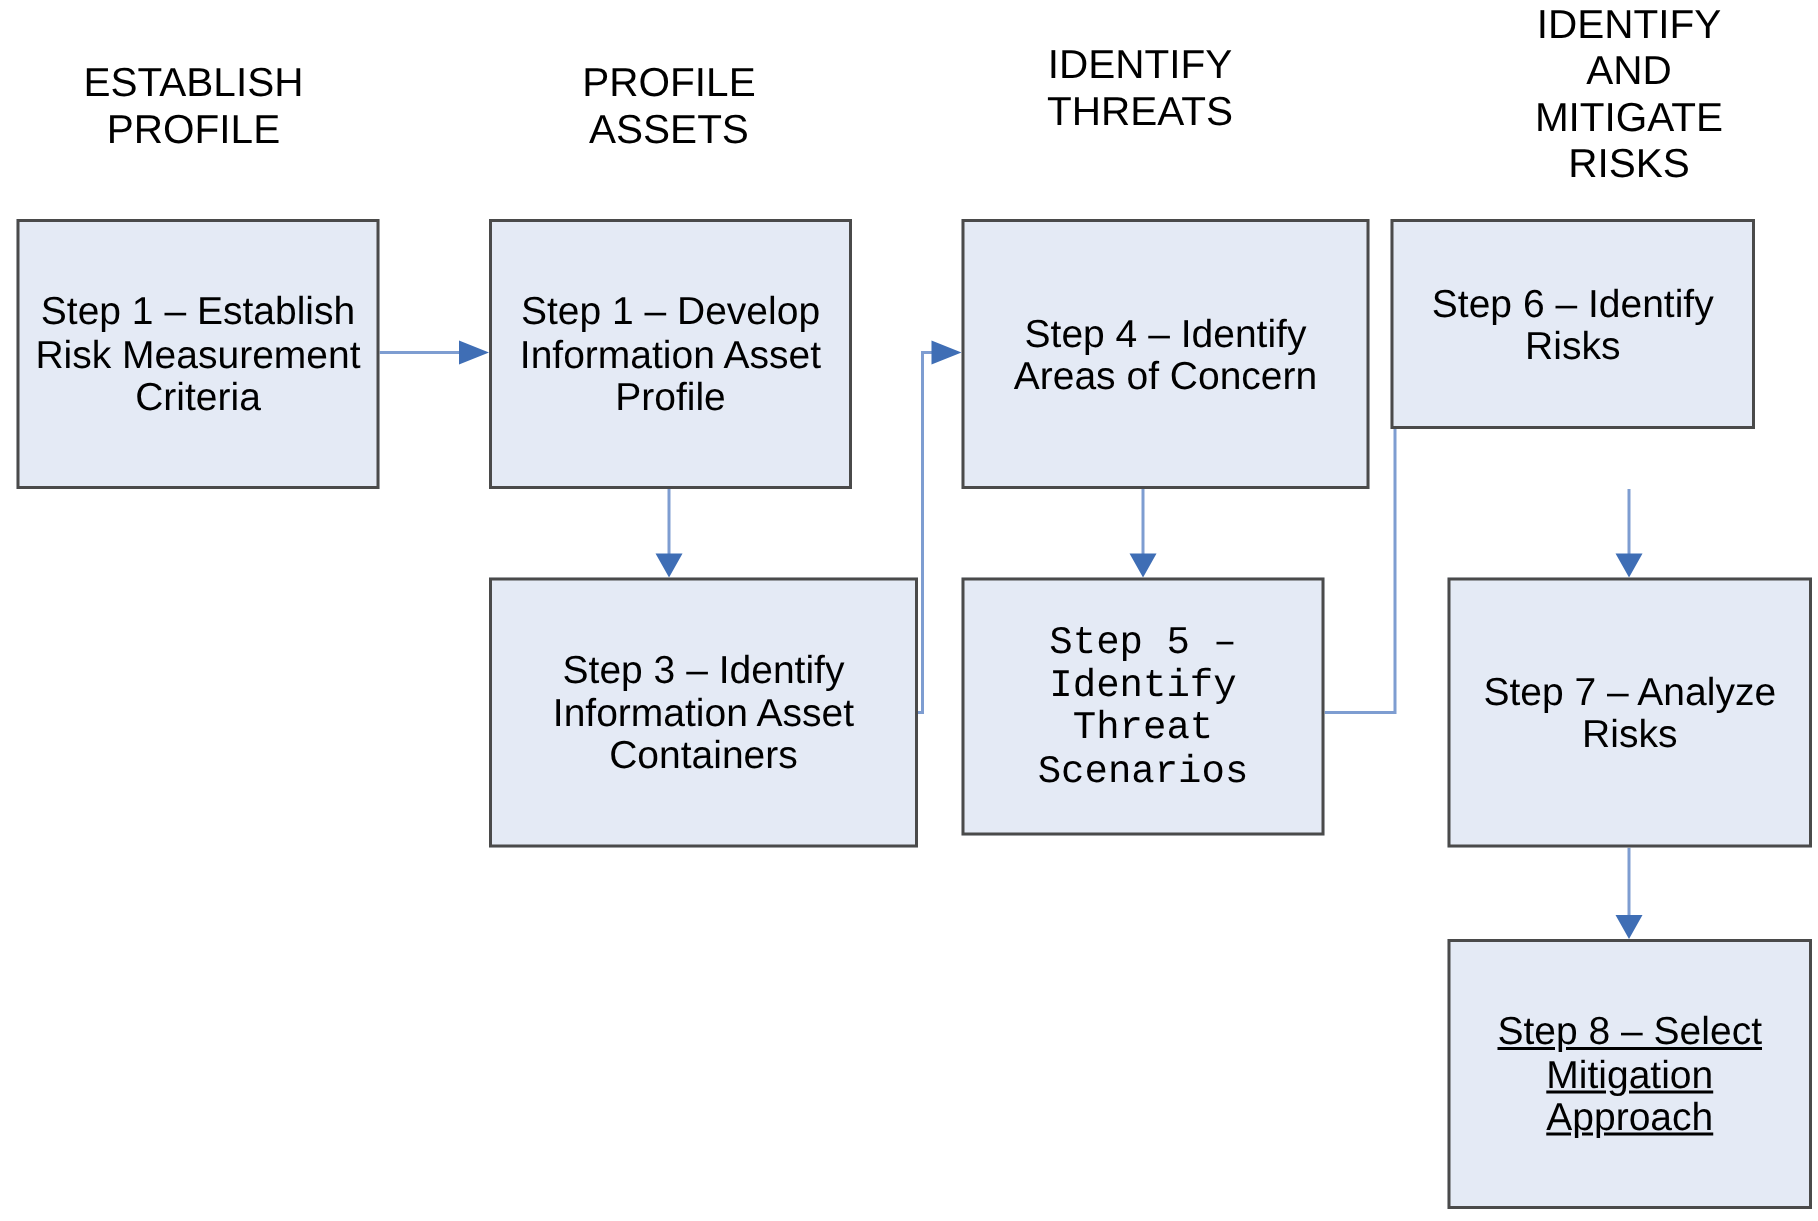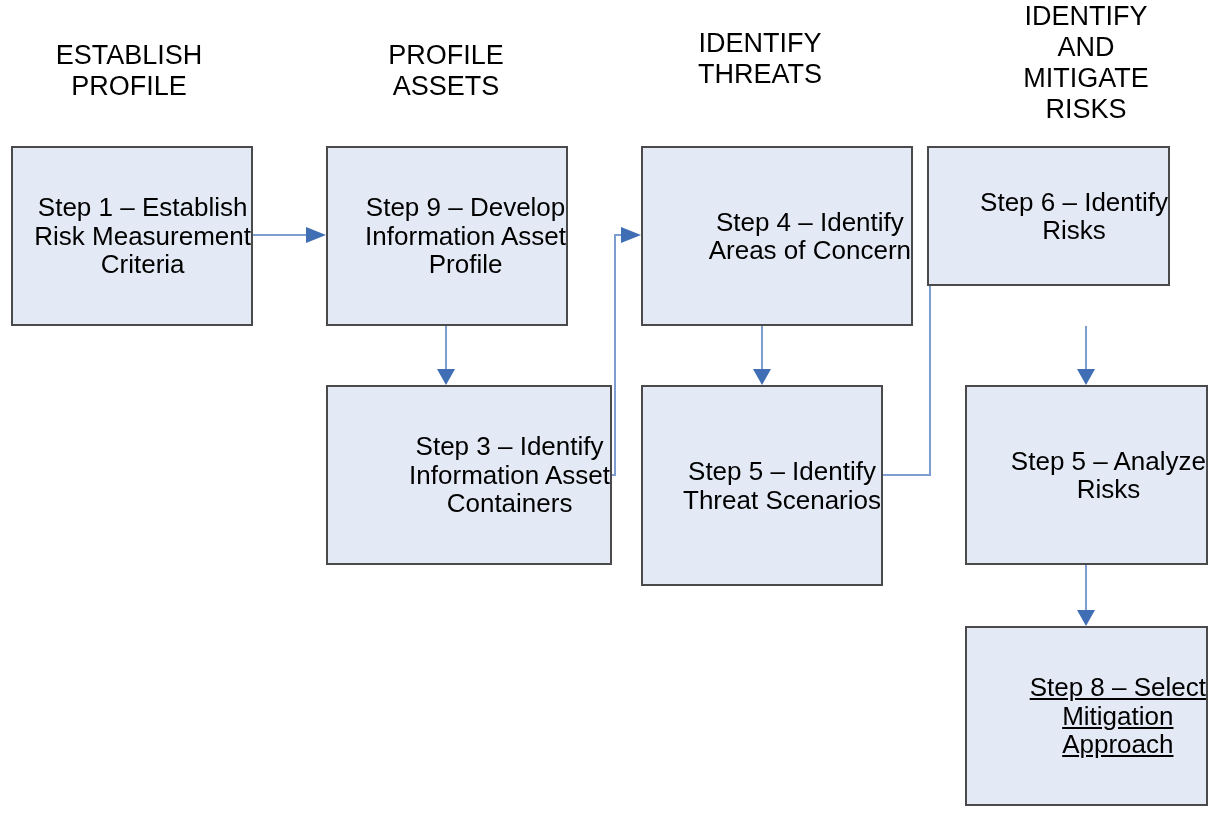--- a/index.html
+++ b/index.html
@@ -46,32 +46,32 @@
   #phase-2 { left: 446px; top: 40px; }
   #phase-3 { left: 760px; top: 28px; }
   #phase-4 { left: 1086px; top: 1px; }
   .step-box {
     position: absolute;
     box-sizing: border-box;
     background: var(--box-fill);
     border: 2px solid var(--box-border);
     display: flex;
     align-items: center;
-    justify-content: flex-end;
+    justify-content: center;
     text-align: center;
     font-size: 26px;
     line-height: 28.5px;
   }
   .step-label { white-space: pre-line; }
   #box-1 { left: 11px;  top: 146px; width: 242px; height: 180px; }
   #box-2 { left: 326px; top: 146px; width: 242px; height: 180px; }
   #box-4 { left: 641px; top: 146px; width: 272px; height: 180px; }
   #box-6 { left: 927px; top: 146px; width: 243px; height: 140px; }
   #box-3 { left: 326px; top: 385px; width: 286px; height: 180px; }
-  #box-5 { left: 641px; top: 385px; width: 242px; height: 201px; }
+  #box-5 { left: 641px; top: 385px; width: 242px; height: 172px; font-family: Liberation Mono, monospace; }
   #box-7 { left: 965px; top: 385px; width: 243px; height: 180px; }
   #box-8 { left: 965px; top: 626px; width: 243px; height: 180px; text-decoration: underline; }
 </style>
 </head>
 <body>
 
 <div class="canvas">
 
   <svg class="connector-layer" viewBox="0 0 1212 814">
 
@@ -121,21 +121,21 @@
 AND
 MITIGATE
 RISKS</div>
 
   <div class="step-box" id="box-1">
     <span class="step-label">Step 1 – Establish
 Risk Measurement
 Criteria</span>
   </div>
   <div class="step-box" id="box-2">
-    <span class="step-label">Step 9 – Develop
+    <span class="step-label">Step 1 – Develop
 Information Asset
 Profile</span>
   </div>
   <div class="step-box" id="box-3">
     <span class="step-label">Step 3 – Identify
 Information Asset
 Containers</span>
   </div>
   <div class="step-box" id="box-4">
     <span class="step-label">Step 4 – Identify
@@ -143,21 +143,21 @@
   </div>
   <div class="step-box" id="box-5">
     <span class="step-label">Step 5 – Identify
 Threat Scenarios</span>
   </div>
   <div class="step-box" id="box-6">
     <span class="step-label">Step 6 – Identify
 Risks</span>
   </div>
   <div class="step-box" id="box-7">
-    <span class="step-label">Step 5 – Analyze
+    <span class="step-label">Step 7 – Analyze
 Risks</span>
   </div>
   <div class="step-box" id="box-8">
     <span class="step-label">Step 8 – Select
 Mitigation
 Approach</span>
   </div>
 
 </div>
 

